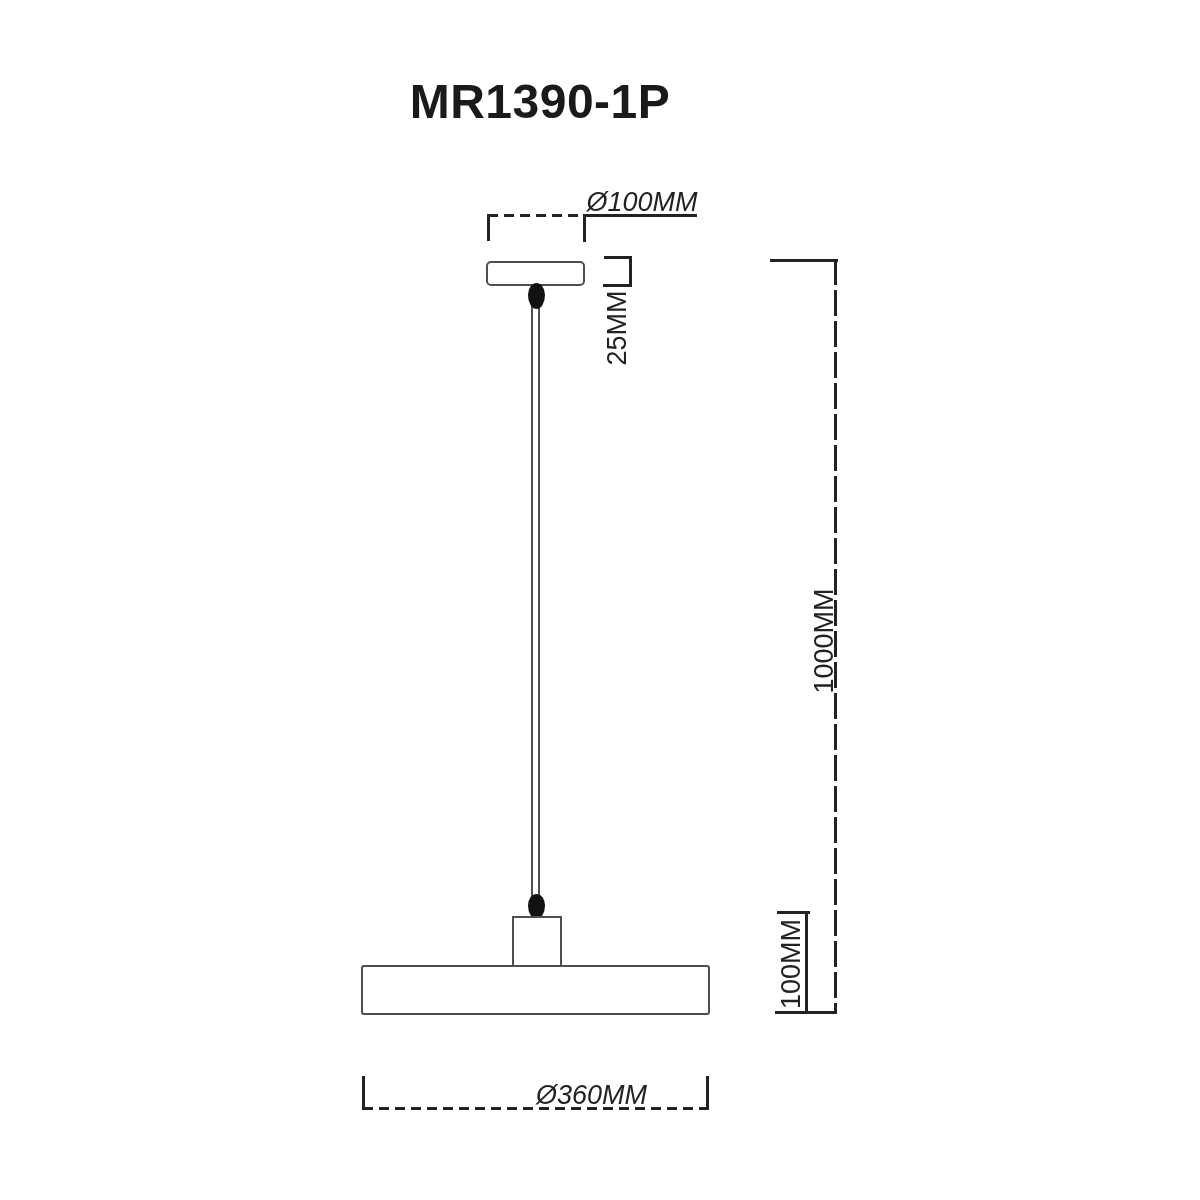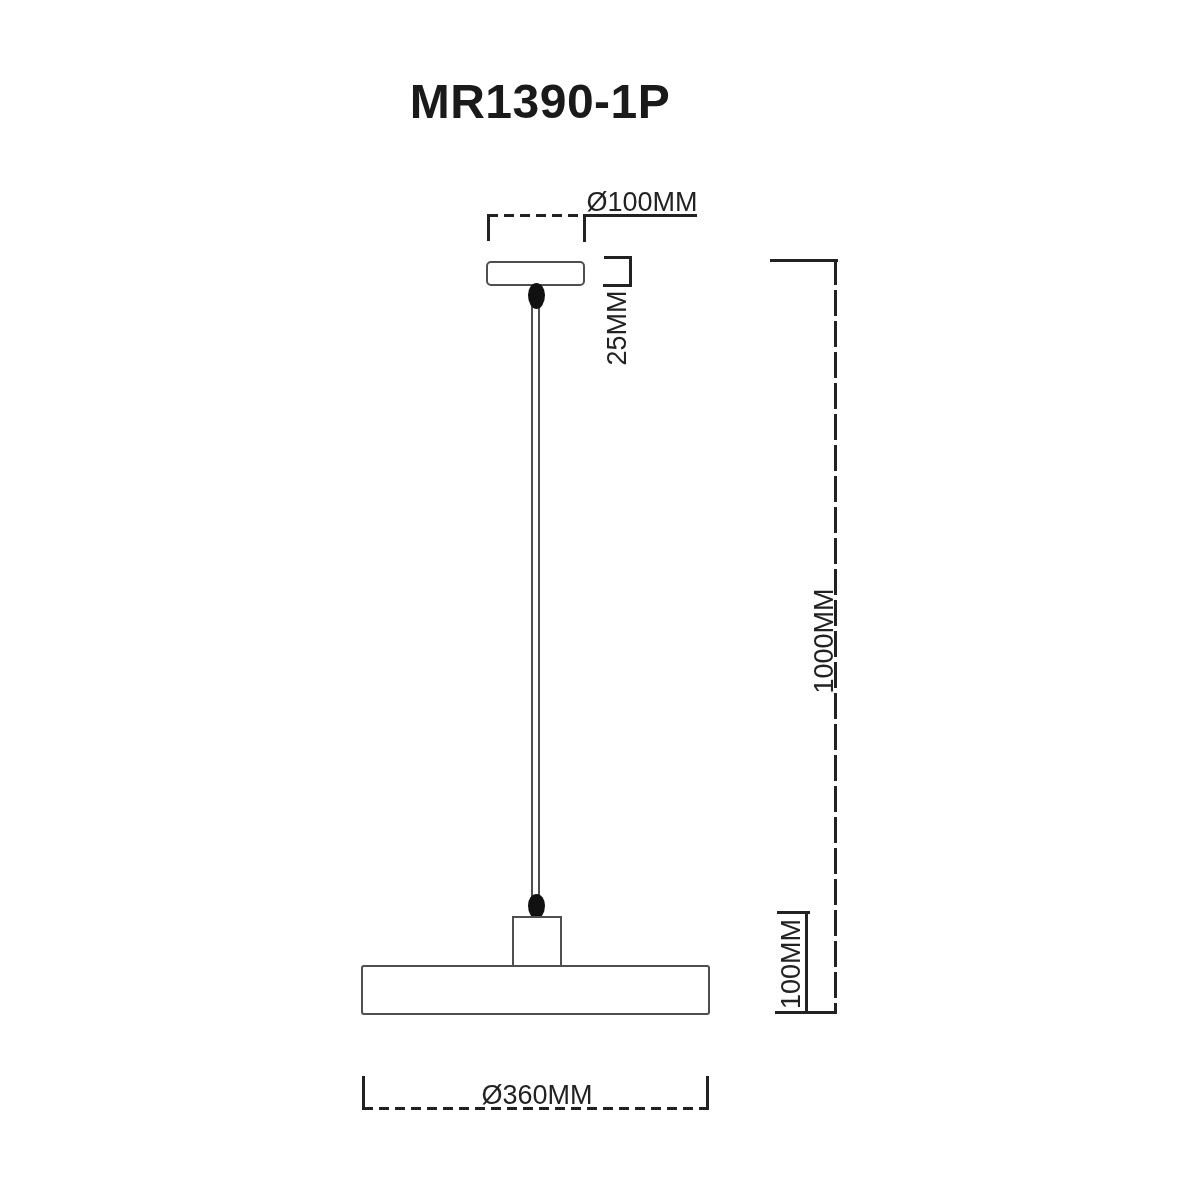--- a/index.html
+++ b/index.html
@@ -31,20 +31,21 @@
     font-size:27px;
     line-height:27px;
     color:var(--dim);
     white-space:nowrap;
   }
   .vlabel{
     transform:translate(-50%,-50%) rotate(-90deg);
   }
   .hlabel{
     text-align:center;
+    font-style:italic;
   }
   .tick{background:var(--dim);}
   .solid-line{background:var(--dim);}
   .dash-h{
     background:repeating-linear-gradient(to right, var(--dim) 0 10px, transparent 10px 16px);
   }
   .dash-v{
     background:repeating-linear-gradient(to bottom, var(--dim) 0 26px, transparent 26px 31px);
   }
   .shape{
@@ -96,15 +97,15 @@
   <div class="abs dimtext vlabel" style="left:824px;top:641px;">1000MM</div>
 
   <div class="abs tick" style="left:777px;top:911px;width:33px;height:3px;"></div>
   <div class="abs solid-line" style="left:805px;top:911px;width:3px;height:103px;"></div>
   <div class="abs tick" style="left:775px;top:1011px;width:62px;height:3px;"></div>
   <div class="abs dimtext vlabel" style="left:791px;top:964px;">100MM</div>
 
   <div class="abs dash-h" style="left:363px;top:1107px;width:345px;height:3px;"></div>
   <div class="abs tick" style="left:362px;top:1076px;width:3px;height:34px;"></div>
   <div class="abs tick" style="left:706px;top:1076px;width:3px;height:34px;"></div>
-  <div class="abs dimtext hlabel" style="left:427px;top:1082px;width:220px;">Ø360MM</div>
+  <div class="abs dimtext hlabel" style="left:427px;top:1082px;width:220px;text-align:right;">Ø360MM</div>
 
 </div>
 
 </body></html>

